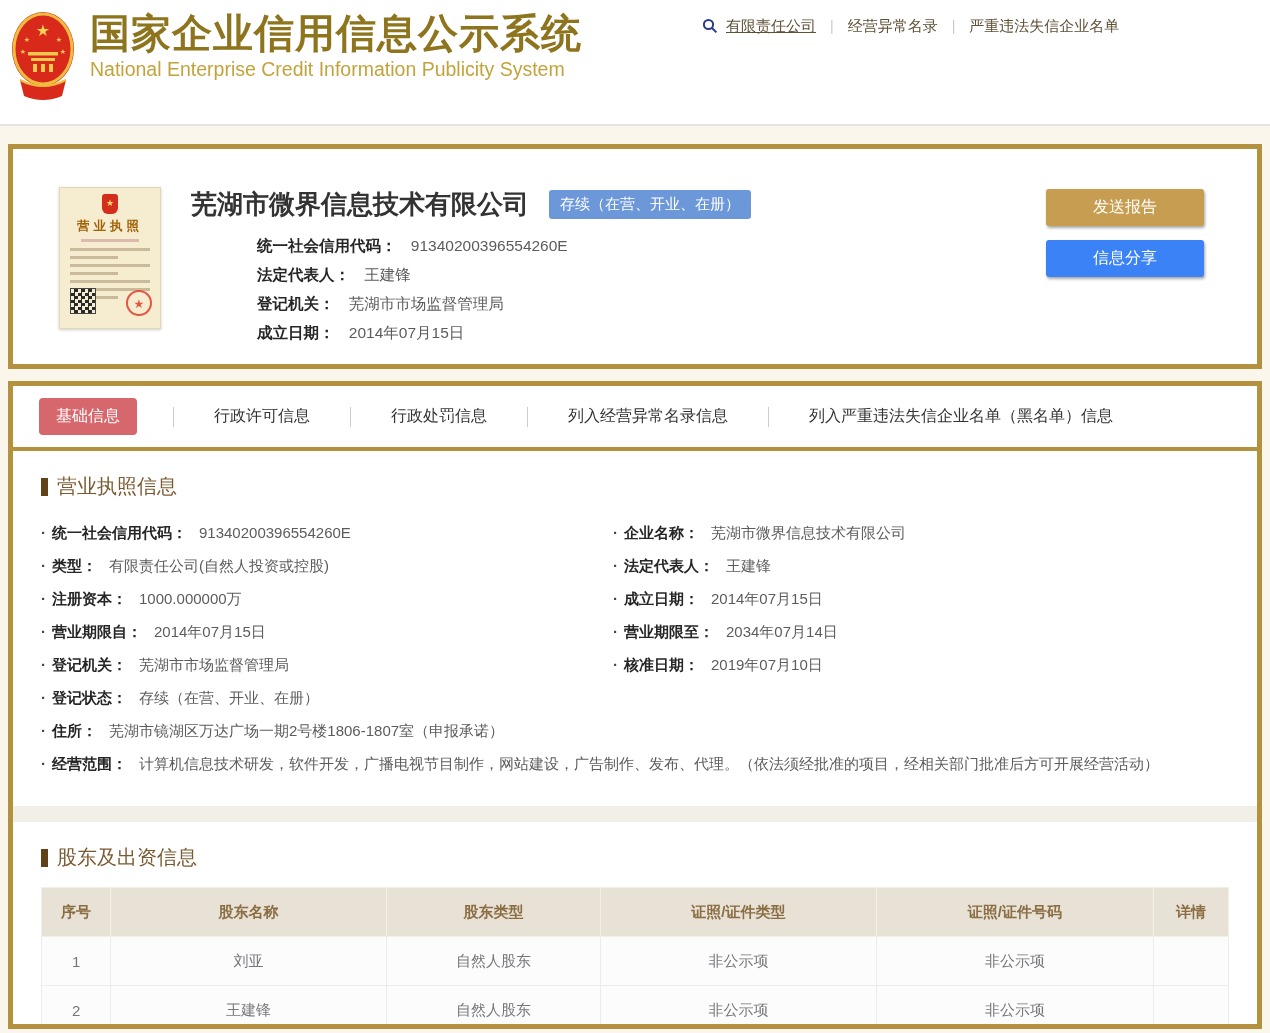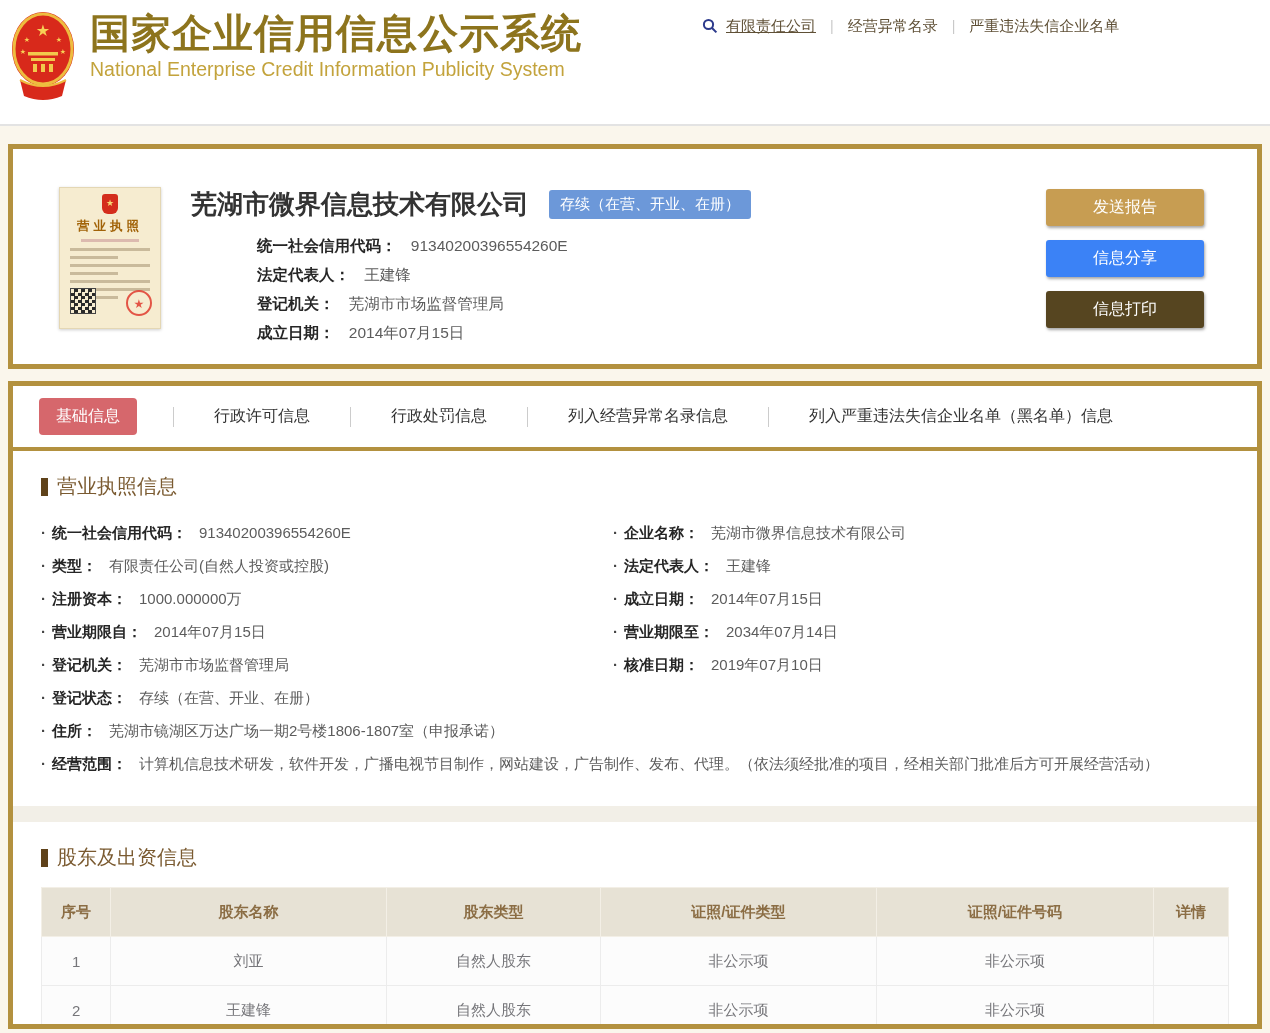--- a/index.html
+++ b/index.html
@@ -173,21 +173,20 @@
       <div class="cf-row">
         <span class="cf-label">成立日期：</span>
         <span class="cf-value">2014年07月15日</span>
       </div>
     </div>
   </div>
 
   <div class="card-actions">
     <button class="action-btn b0">发送报告</button>
     <button class="action-btn b1">信息分享</button>
-    <button class="action-btn b2">信息打印</button>
   </div>
 </div>
 
 <div class="card detail-card">
   <div class="tab-bar">
     <span class="tab active">基础信息</span>
     <span class="tab-sep"></span>
     <span class="tab">行政许可信息</span>
     <span class="tab-sep"></span>
     <span class="tab">行政处罚信息</span>

